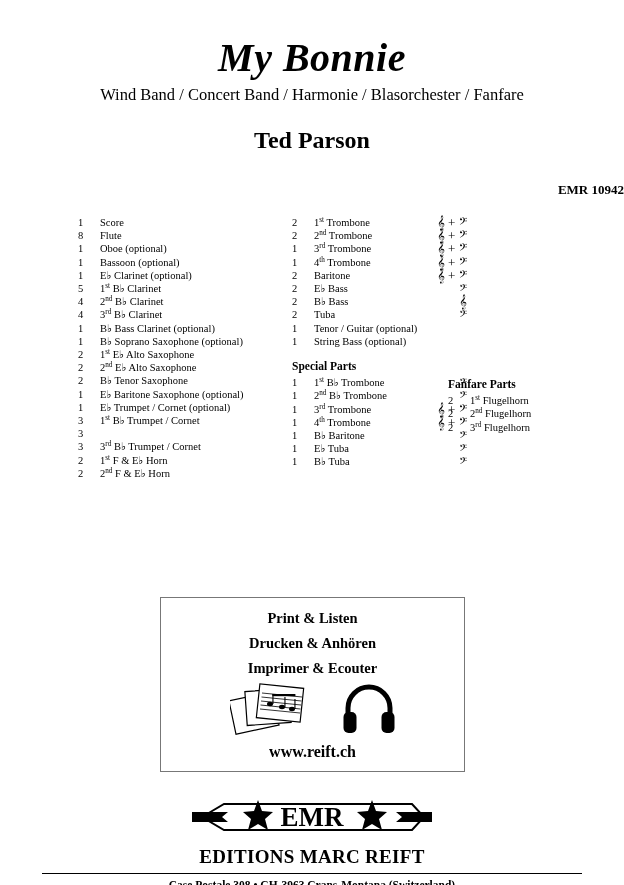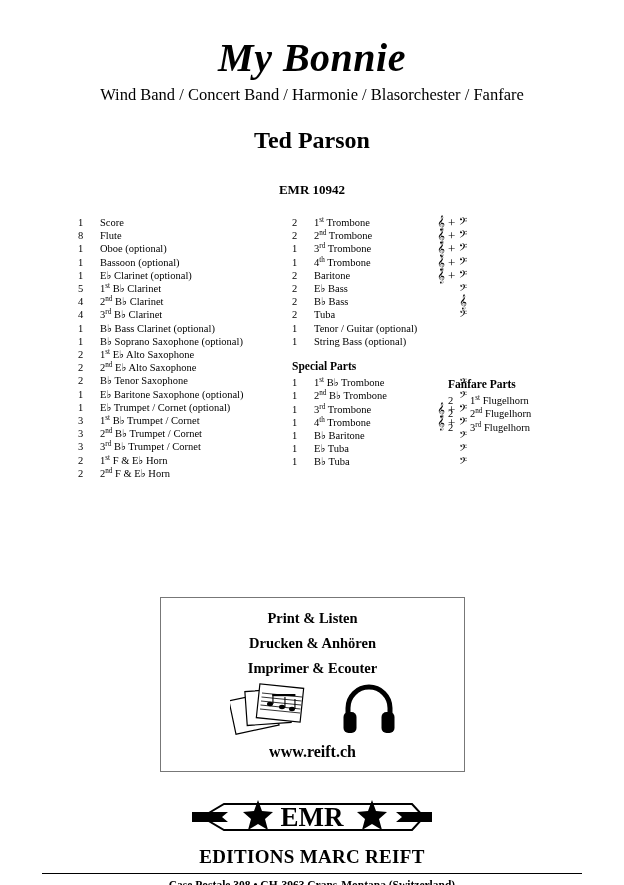--- a/index.html
+++ b/index.html
@@ -39,21 +39,21 @@
     font-family: "Liberation Serif", serif;
   }
   .composer {
     text-align: center;
     font-size: 24px;
     font-weight: bold;
     margin-top: 22px;
     font-family: "Liberation Serif", serif;
   }
   .catalog {
-    text-align: center;
+    text-align: right;
     font-size: 13px;
     font-weight: bold;
     margin-top: 28px;
     font-family: "Liberation Serif", serif;
   }
 
   
   .inst-area {
     position: relative;
     margin-top: 18px;
@@ -248,21 +248,20 @@
       <div class="row">
           <span class="qty">1</span>
           <span class="nm">E♭ Trumpet / Cornet (optional)</span>
         </div>
       <div class="row">
           <span class="qty">3</span>
           <span class="nm">1<sup>st</sup> B♭ Trumpet / Cornet</span>
         </div>
       <div class="row">
           <span class="qty">3</span>
-          <span class="nm">2<sup>nd</sup> B♭ Trumpet / Cornet</span>
         </div>
       <div class="row">
           <span class="qty">3</span>
           <span class="nm">3<sup>rd</sup> B♭ Trumpet / Cornet</span>
         </div>
       <div class="row">
           <span class="qty">2</span>
           <span class="nm">1<sup>st</sup> F &amp; E♭ Horn</span>
         </div>
       <div class="row">

